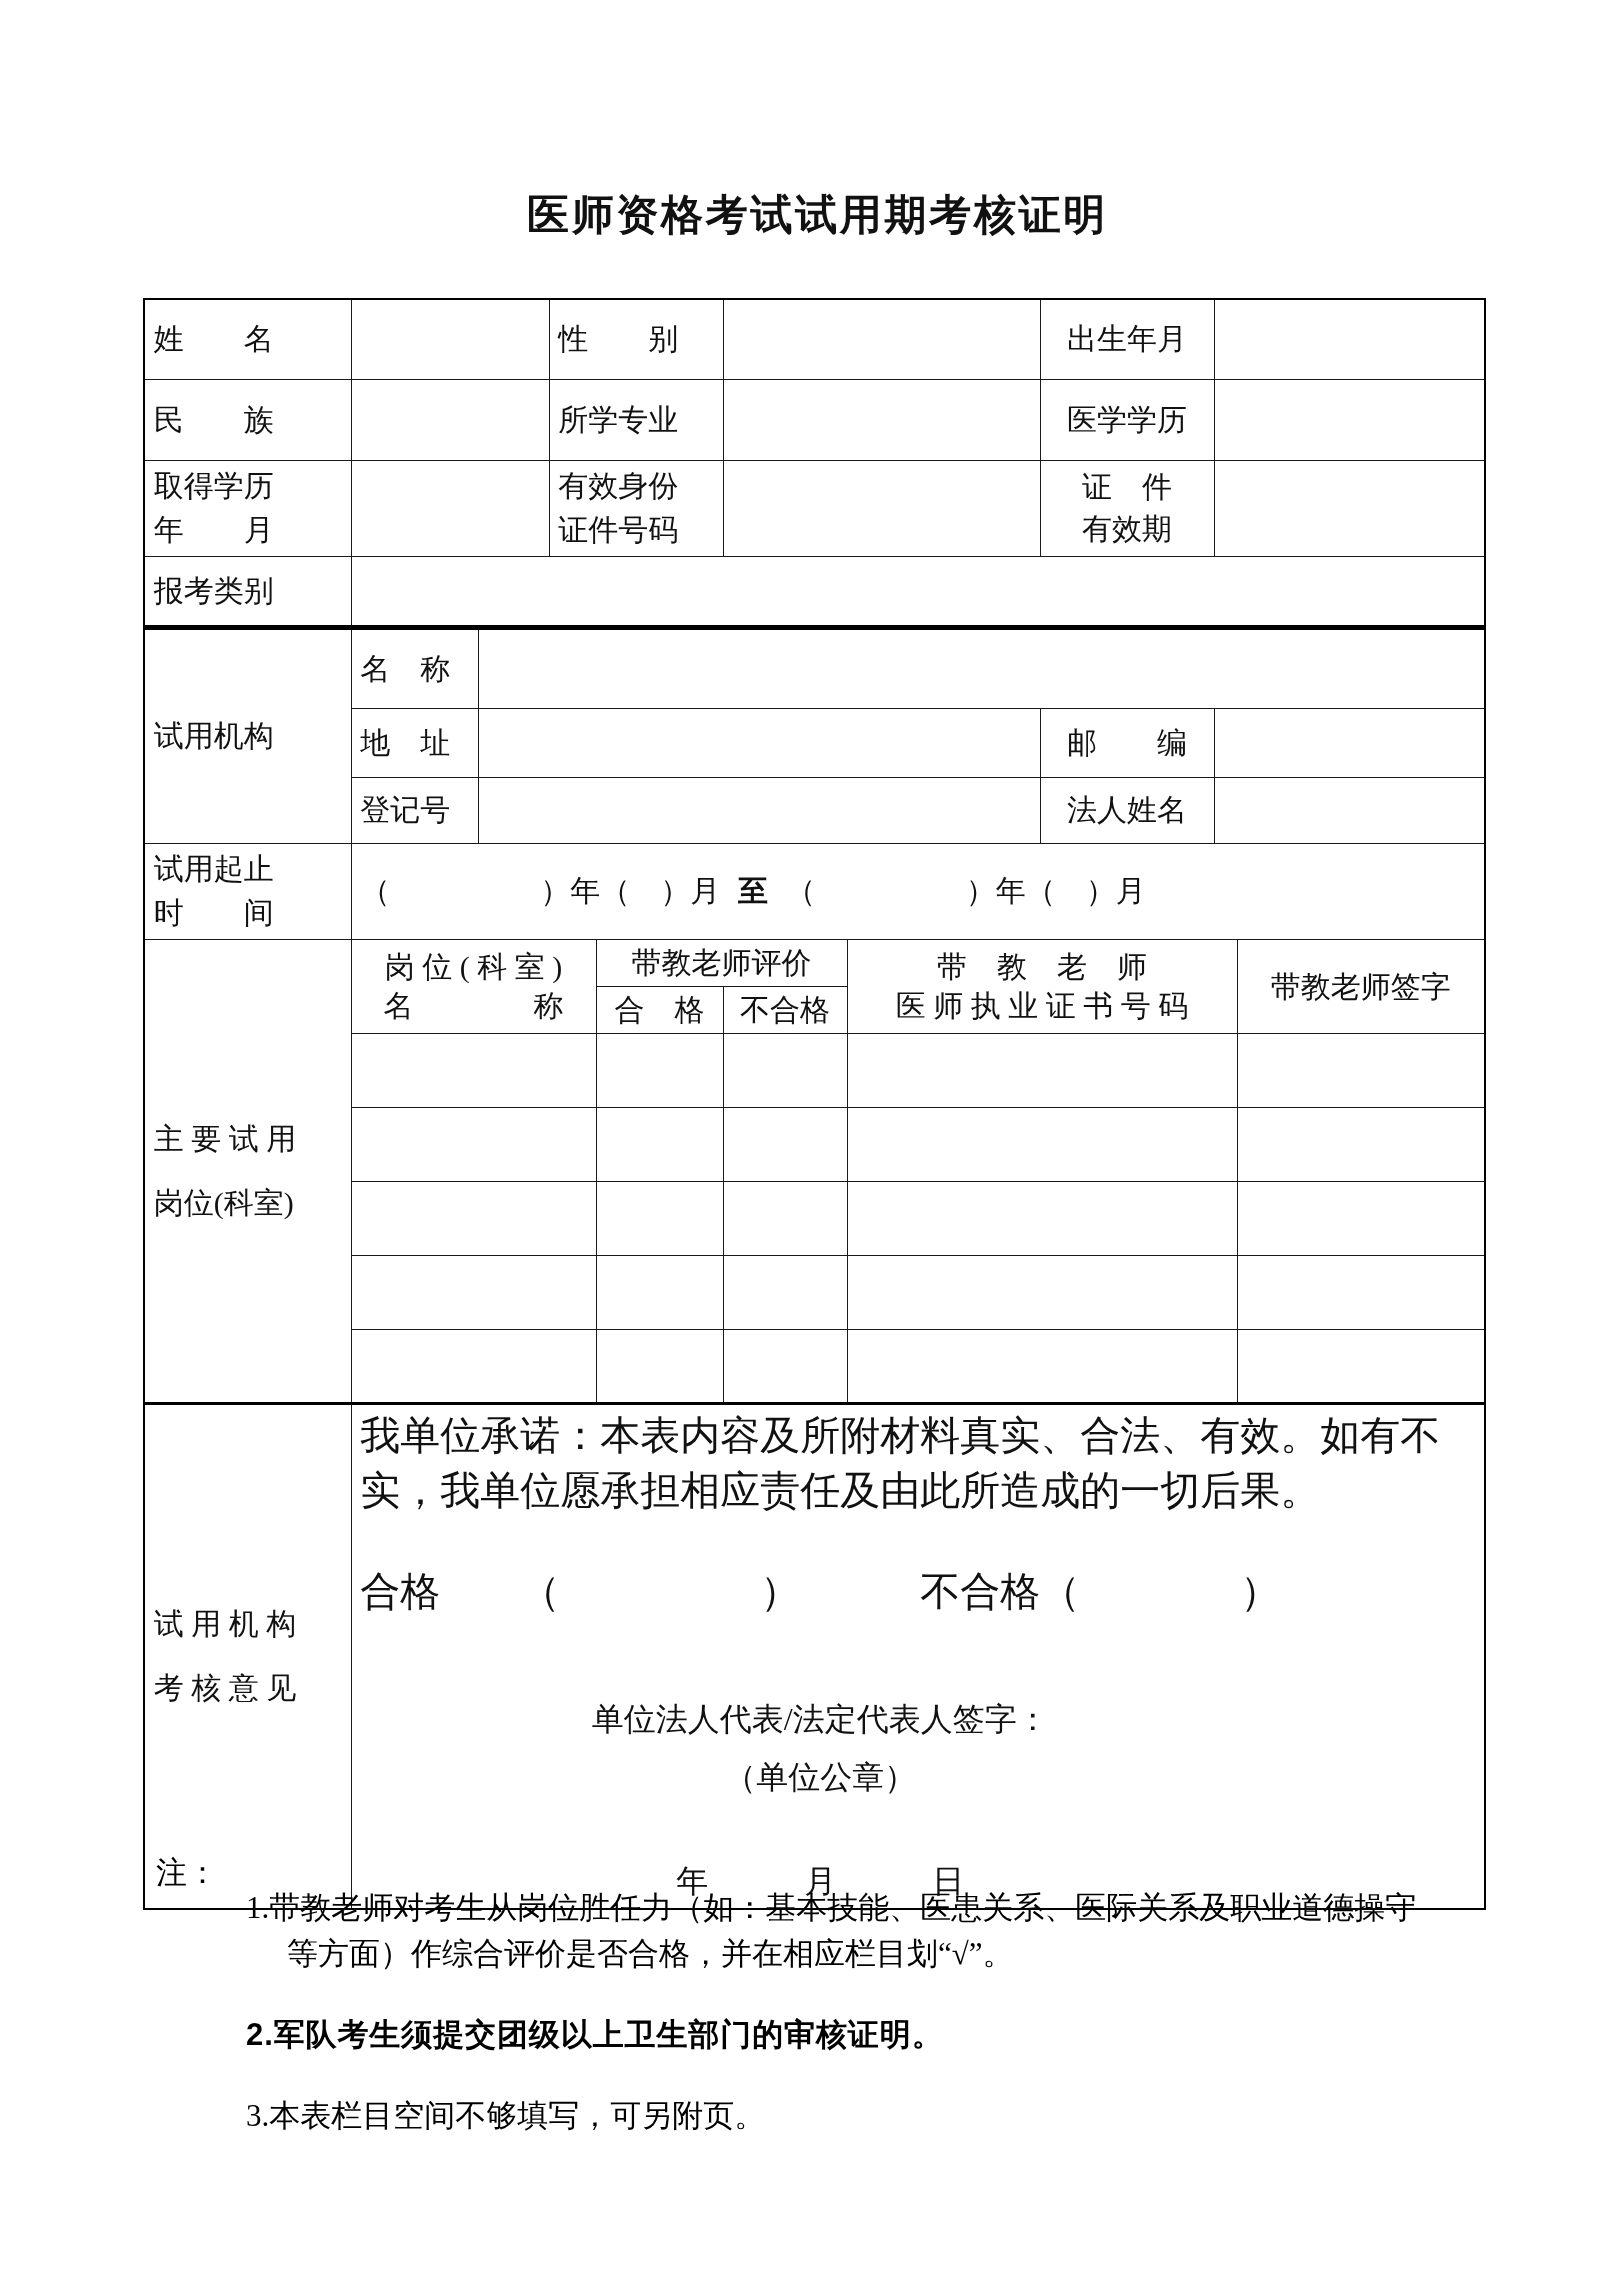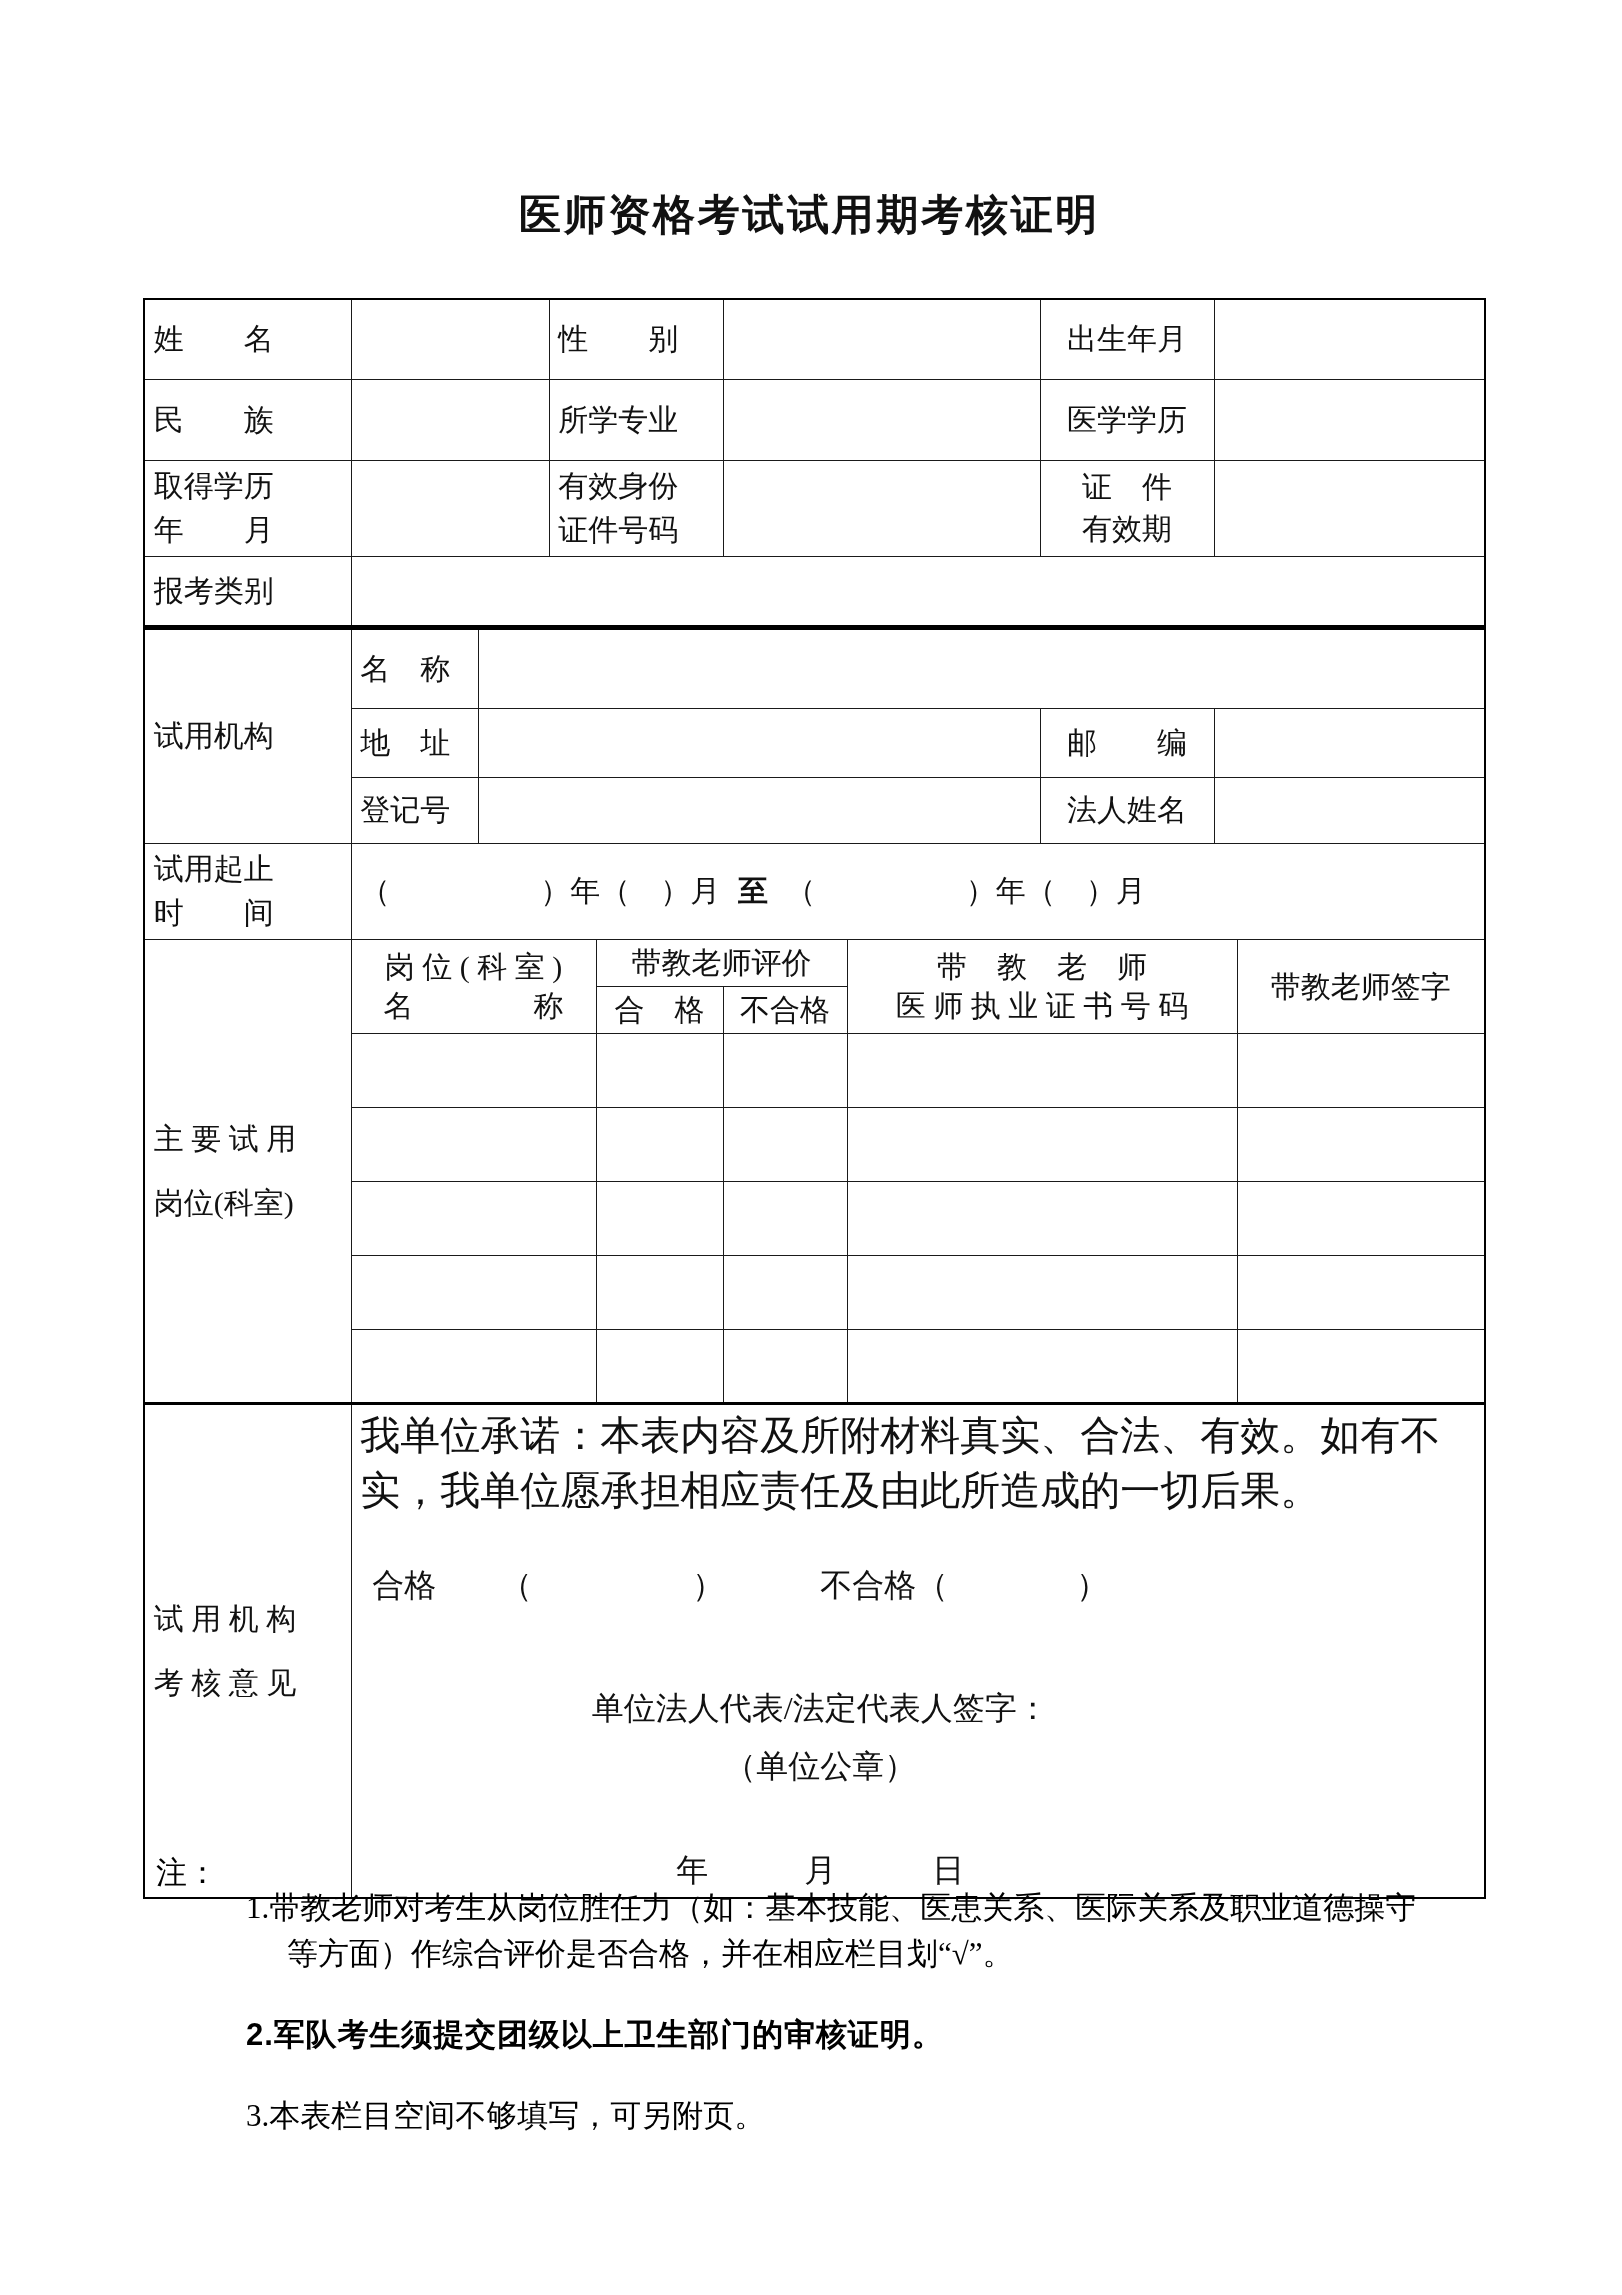--- a/index.html
+++ b/index.html
@@ -7,21 +7,21 @@
     position:relative;
     width:1623px;
     height:2295px;
     background:#ffffff;
     font-family:"Liberation Serif","DejaVu Serif",serif;
     color:#000000;
     overflow:hidden;
   }
   .doc-title{
     position:absolute;
-    left:139px; top:187px; width:1341px;
+    left:147px; top:187px; width:1341px;
     text-align:center;
     font-family:"Liberation Sans","DejaVu Sans",sans-serif;
     font-weight:bold;
     font-size:42px;
     letter-spacing:2.7px;
     color:#111;
   }
   table.form{
     position:absolute;
     left:143px; top:298px;
@@ -53,21 +53,21 @@
   td.hdr{
     text-align:center;
     white-space:pre-line;
     line-height:39px;
     padding:1.8px 5.3px;
   }
   td.period-cell{padding-left:40px; font-size:32px;}
   .zhi{font-weight:bold; font-family:"Liberation Sans","DejaVu Sans",sans-serif; margin:0 17.7px;}
   td.assessment-cell{vertical-align:top; padding:25px 26.5px;}
   .promise{font-size:40px; line-height:55px; width:1088px;}
-  .result-line{font-size:32px; margin-top:46px;margin-left:12px;}
+  .result-line{font-size:40px; margin-top:46px;}
   .sign-block{width:920px; text-align:center;}
   .sign-line{font-size:32px; margin-top:79px;}
   .seal-line{font-size:32px; margin-top:14px;}
   .date-line{font-size:32px; margin-top:60px;}
   .notes{
     position:absolute;
     left:156px; top:1850px; width:1344px;
     display:flex;
     font-size:31px;
     line-height:46px;

